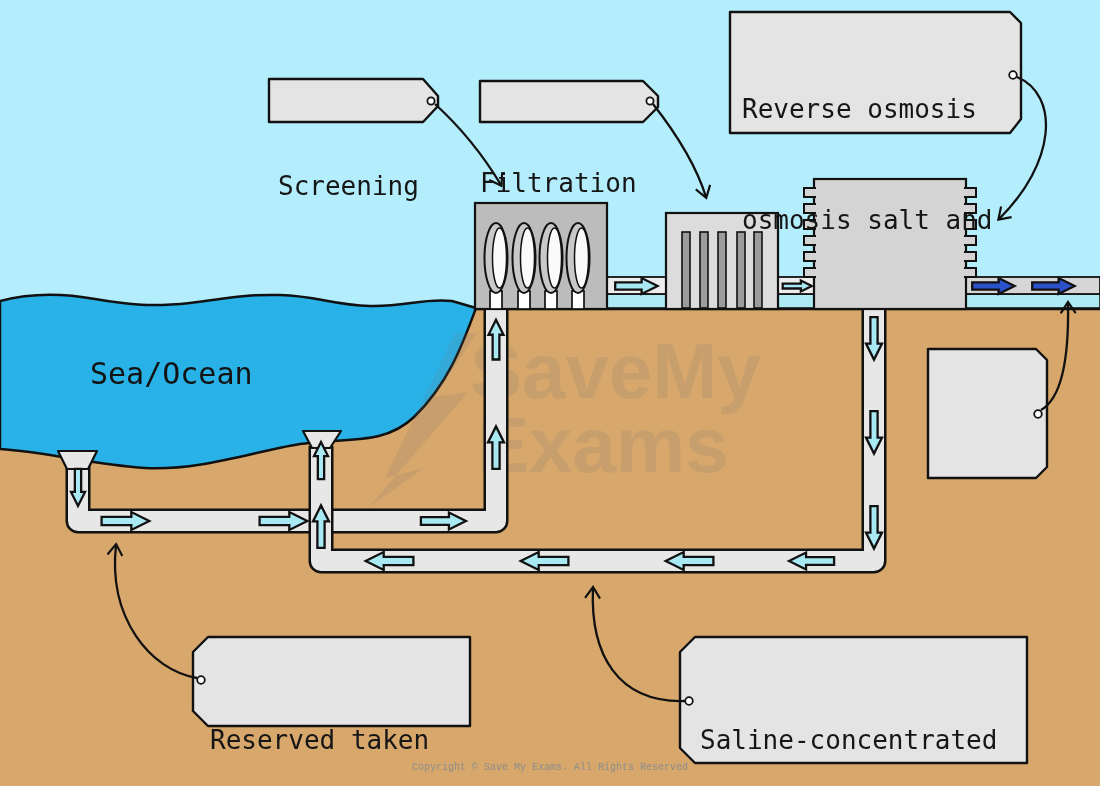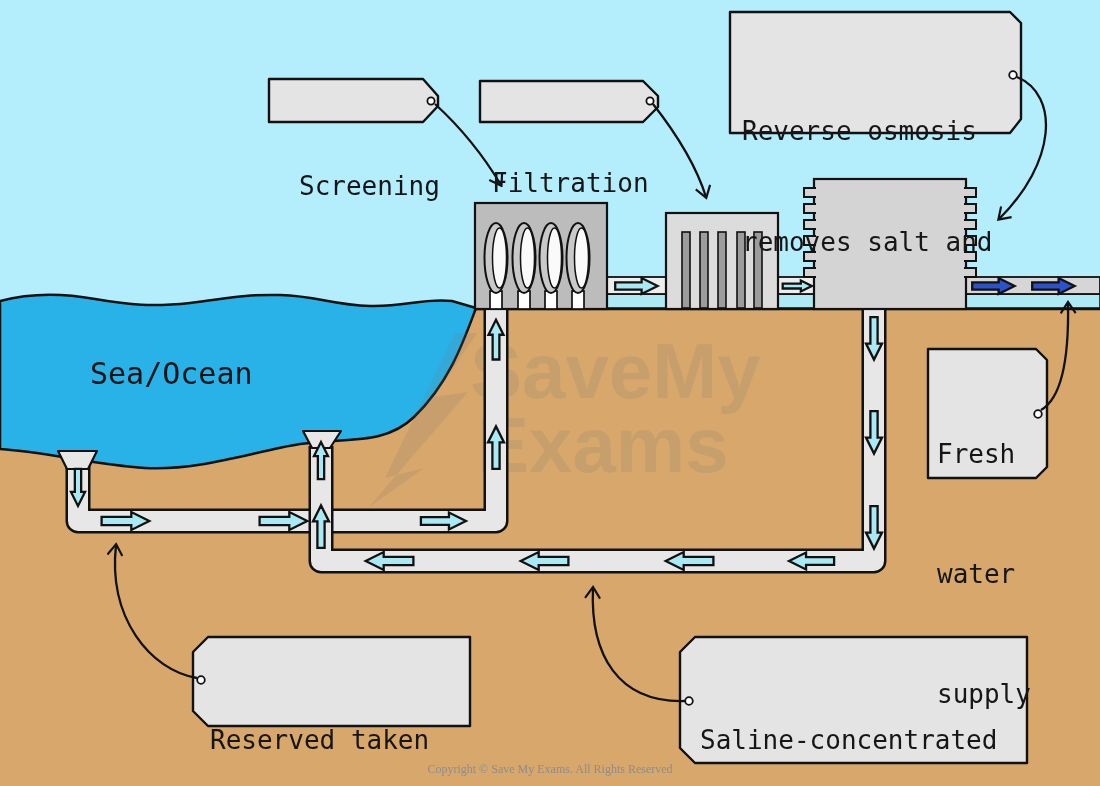--- a/index.html
+++ b/index.html
@@ -9,21 +9,21 @@
     font-family:"DejaVu Sans Mono", monospace;
   }
   .stage svg{position:absolute;left:0;top:0;}
   .tag-label{
     position:absolute;color:#161616;font-size:26px;
     white-space:pre;pointer-events:none;
   }
   .tag-label .ln{white-space:pre;}
   .copyright{
     position:absolute;left:0;top:762px;width:1100px;text-align:center;
-    font-family:Liberation Serif, serif;font-size:12px;color:#8d8d8d;
+    font-family:Liberation Mono, monospace;font-size:10px;color:#8d8d8d;
   }
 </style>
 </head>
 <body>
 
 <div class="stage">
 
 <svg width="1100" height="786" viewBox="0 0 1100 786">
   <defs>
 
@@ -170,38 +170,33 @@
   <g fill="none" stroke="#111" stroke-width="2.3">
     <path d="M 435,104 C 458,125 483,155 501,185" marker-end="url(#vhead)"></path>
     <path d="M 653,104 C 675,132 696,165 706,197" marker-end="url(#vhead)"></path>
     <path d="M 1017,77 C 1060,95 1056,163 999,219" marker-end="url(#vhead)"></path>
     <path d="M 1041,410 C 1062,398 1069,355 1068,303" marker-end="url(#vhead)"></path>
     <path d="M 197,678 C 150,670 108,618 116,545" marker-end="url(#vhead)"></path>
     <path d="M 685,701 C 618,703 590,655 593,588" marker-end="url(#vhead)"></path>
   </g>
 </svg>
 
-<div class="tag-label" style="left:269px;top:79px;width:154px;height:26px;line-height:43px;padding-left:30px;">
+<div class="tag-label" style="left:269px;top:79px;width:154px;height:26px;line-height:43px;padding-left:9px;">
   <div class="ln">Screening</div>
 </div>
 
-<div class="tag-label" style="left:480px;top:81px;width:163px;height:41px;line-height:41px;padding-left:12px;">
+<div class="tag-label" style="left:480px;top:81px;width:163px;height:41px;line-height:41px;">
   <div class="ln">Filtration</div>
 </div>
 
-<div class="tag-label" style="left:730px;top:12px;width:280px;padding:5px 0 0 12px;line-height:37px;margin-top:22px;">
+<div class="tag-label" style="left:730px;top:12px;width:280px;padding:5px 0 0 12px;line-height:37px;">
   <div class="ln">Reverse osmosis</div>
-  <div class="ln">removes salt and</div>
-</div>
-
-<div class="tag-label" style="left:928px;top:349px;width:110px;padding:5px 0 0 9px;line-height:40px;">
-  <div class="ln">Fresh</div>
-  <div class="ln">water</div>
-  <div class="ln">supply</div>
-</div>
+  <div class="ln">osmosis salt and</div>
+</div>
+
 
 <div class="tag-label" style="left:193px;top:637px;width:277px;padding:3px 0 0 17px;line-height:40px;">
   <div class="ln">Reserved taken</div>
   
 </div>
 
 <div class="tag-label" style="left:680px;top:637px;width:347px;padding:6px 0 0 20px;line-height:39px;">
   <div class="ln">Saline-concentrated</div>
   
   

